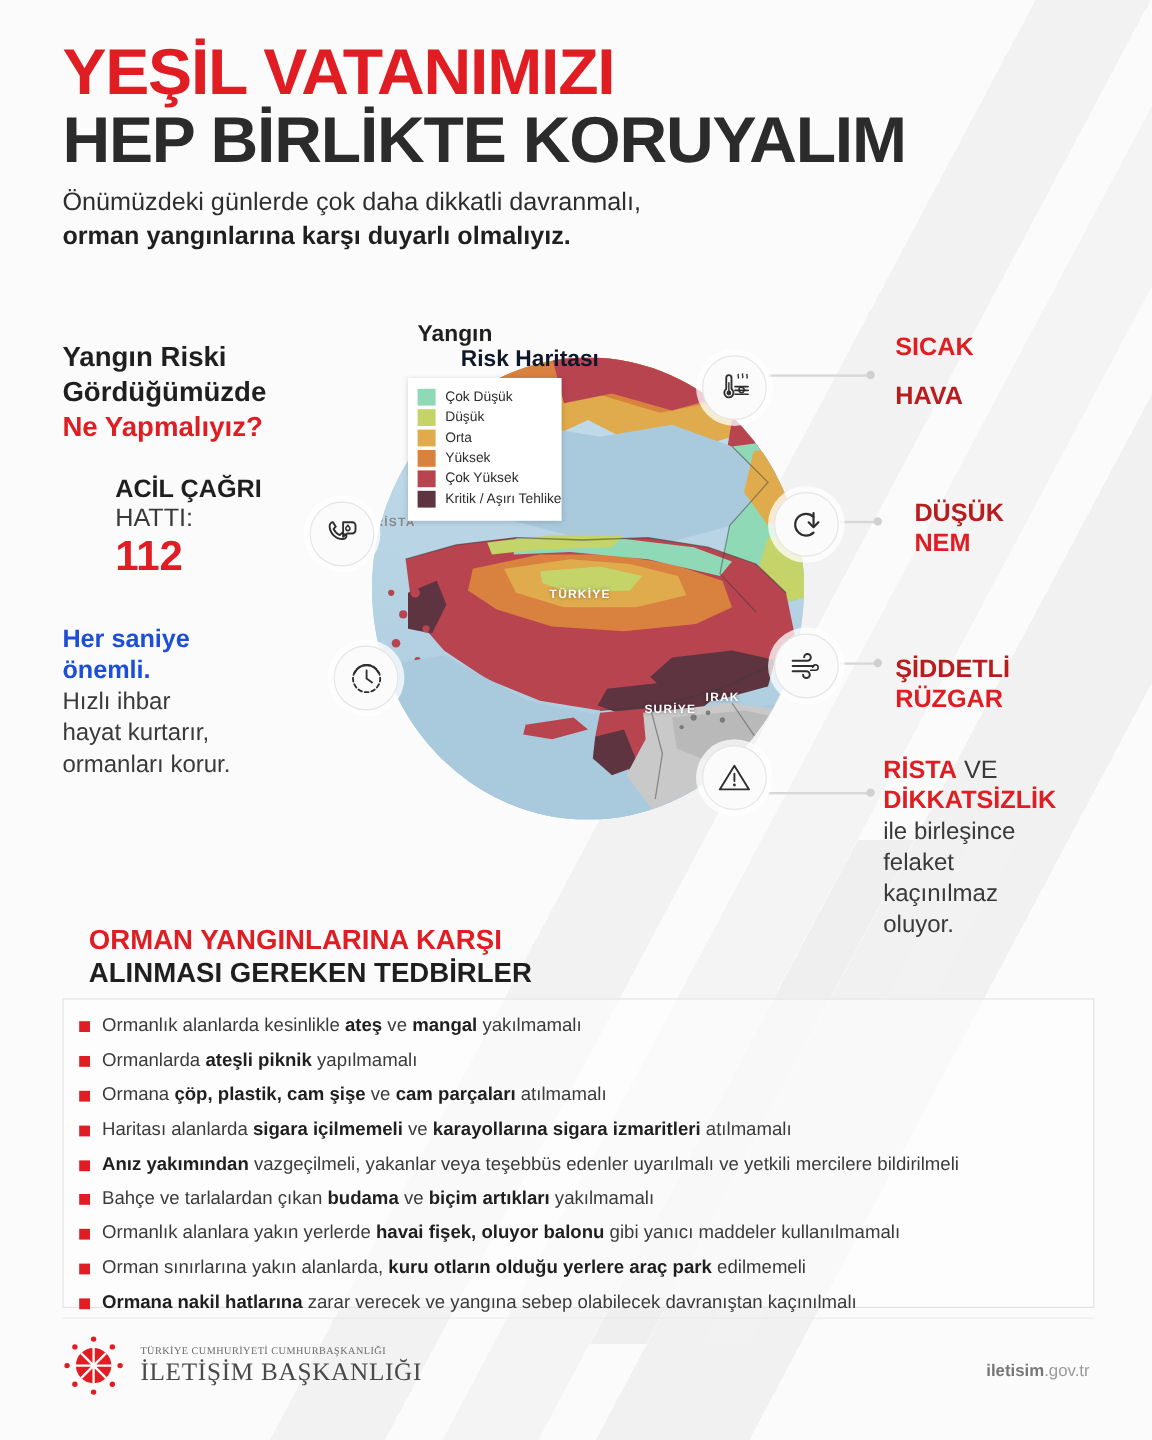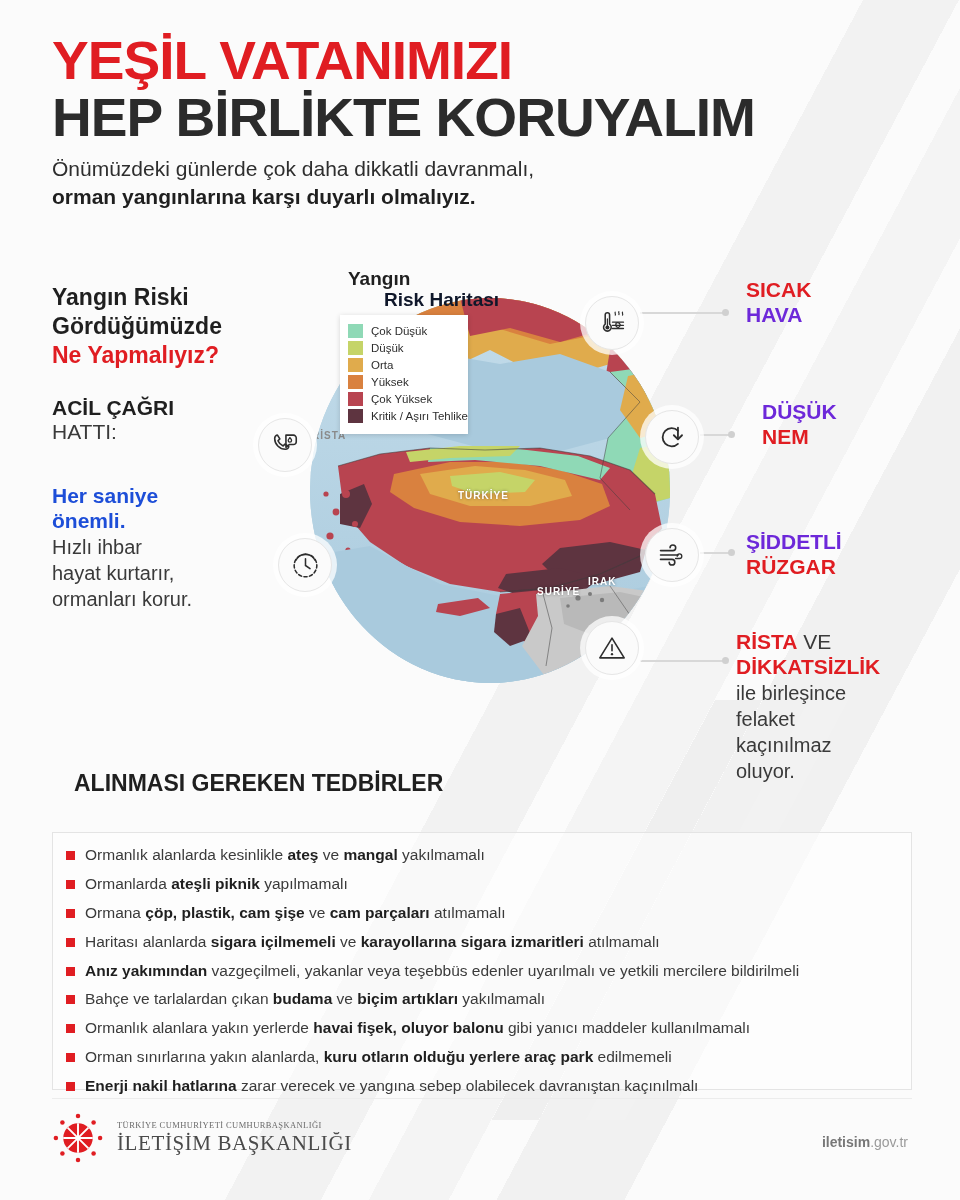--- a/index.html
+++ b/index.html
@@ -51,21 +51,21 @@
   }
   .subtitle { margin-top:10px; }
   .sub-l1 { font-size:21px; color:#2e2e2e; line-height:1.35; }
   .sub-l2 { font-size:21px; color:#1f1f1f; font-weight:bold; line-height:1.35; }
 
   
   .left-col { position:absolute; left:52px; top:283px; width:250px; }
   .lc-q { font-size:23px; font-weight:bold; color:#1f1f1f; line-height:1.26; }
   .lc-q .red { color:#e01d22; }
 
-  .lc-call { margin-top:26px; }
+  .lc-call { margin-top:26px;margin-left:44px; }
   .lc-acil { font-size:21px; font-weight:bold; color:#1f1f1f; letter-spacing:0px; }
   .lc-hatti { font-size:21px; color:#3a3a3a; line-height:1.18; }
   .lc-112 { font-size:35px; font-weight:bold; color:#e01d22; line-height:1.05; margin-top:1px; }
 
   .lc-sec { margin-top:38px; }
   .lc-sec-b { font-size:21px; font-weight:bold; color:#1d4ed8; line-height:1.22; }
   .lc-sec-n { font-size:20px; color:#3a3a3a; line-height:1.3; }
 
   
   .map-wrap {
@@ -115,21 +115,21 @@
   .connector { position:absolute; height:1.5px; background:#d8d8d8; z-index:5; }
   .conn-dot {
     position:absolute; width:7px; height:7px; border-radius:50%;
     background:#d0d0d0; z-index:6;
   }
 
   
   .right-item { position:absolute; }
   .ri-line { font-size:21px; font-weight:bold; line-height:1.18; }
   .ri-red { color:#e01d22; }
-  .ri-dark { color:#6d28d9; }
+  .ri-dark { color:#b91c1c;margin-top:16px; }
   .ri-body { font-size:20px; color:#3a3a3a; line-height:1.3; font-weight:normal; }
   .ri-inline-dark { color:#3a3a3a; font-weight:normal; }
 
   
   .measures-head { position:absolute; left:74px; top:770px; }
   .mh1 { font-size:23px; font-weight:bold; color:#e01d22; letter-spacing:0px; line-height:1.16; }
   .mh2 { font-size:23px; font-weight:bold; color:#1f1f1f; letter-spacing:0px; line-height:1.16; }
 
   .measures-box {
     position:absolute; left:52px; top:832px; width:860px; height:258px;
@@ -173,20 +173,21 @@
   <div class="left-col">
     <div class="lc-q">
       <div>Yangın Riski</div>
       <div>Gördüğümüzde</div>
       <div class="red">Ne Yapmalıyız?</div>
     </div>
 
     <div class="lc-call">
       <div class="lc-acil">ACİL ÇAĞRI</div>
       <div class="lc-hatti">HATTI:</div>
+      <div class="lc-112">112</div>
     </div>
 
     <div class="lc-sec">
       <div class="lc-sec-b">Her saniye</div>
       <div class="lc-sec-b">önemli.</div>
       <div class="lc-sec-n">Hızlı ihbar</div>
       <div class="lc-sec-n">hayat kurtarır,</div>
       <div class="lc-sec-n">ormanları korur.</div>
     </div>
   </div>
@@ -382,20 +383,21 @@
       <span class="ri-red">RİSTA</span><span class="ri-inline-dark" style="font-size:21px;"> VE</span>
     </div>
     <div class="ri-line ri-red">DİKKATSİZLİK</div>
     <div class="ri-body">ile birleşince</div>
     <div class="ri-body">felaket</div>
     <div class="ri-body">kaçınılmaz</div>
     <div class="ri-body">oluyor.</div>
   </div>
 
   <div class="measures-head">
+    <div class="mh1">ORMAN YANGINLARINA KARŞI</div>
     <div class="mh2">ALINMASI GEREKEN TEDBİRLER</div>
   </div>
 
   <div class="measures-box"></div>
 
   <div class="m-list" id="measures-list">
       <div class="m-item">
         <div class="m-bullet"></div>
         <div class="m-text"><span>Ormanlık alanlarda kesinlikle </span><b>ateş</b><span> ve </span><b>mangal</b><span> yakılmamalı</span></div>
       </div>
@@ -422,21 +424,21 @@
       <div class="m-item">
         <div class="m-bullet"></div>
         <div class="m-text"><span>Ormanlık alanlara yakın yerlerde </span><b>havai fişek, oluyor balonu</b><span> gibi yanıcı maddeler kullanılmamalı</span></div>
       </div>
       <div class="m-item">
         <div class="m-bullet"></div>
         <div class="m-text"><span>Orman sınırlarına yakın alanlarda, </span><b>kuru otların olduğu yerlere araç park</b><span> edilmemeli</span></div>
       </div>
       <div class="m-item">
         <div class="m-bullet"></div>
-        <div class="m-text"><b>Enerji nakil hatlarına</b><span> zarar verecek ve yangına sebep olabilecek davranıştan kaçınılmalı</span></div>
+        <div class="m-text"><b>Ormana nakil hatlarına</b><span> zarar verecek ve yangına sebep olabilecek davranıştan kaçınılmalı</span></div>
       </div>
     </div>
 
   <div class="footer-line"></div>
 
   <div class="footer-logo">
     <svg class="emblem" viewBox="0 0 60 60">
       <g fill="#e01d22">
         <circle cx="30" cy="30" r="9"></circle>
         <path d="M30 30 L30 13 A17 17 0 0 1 42 18 Z"></path>

